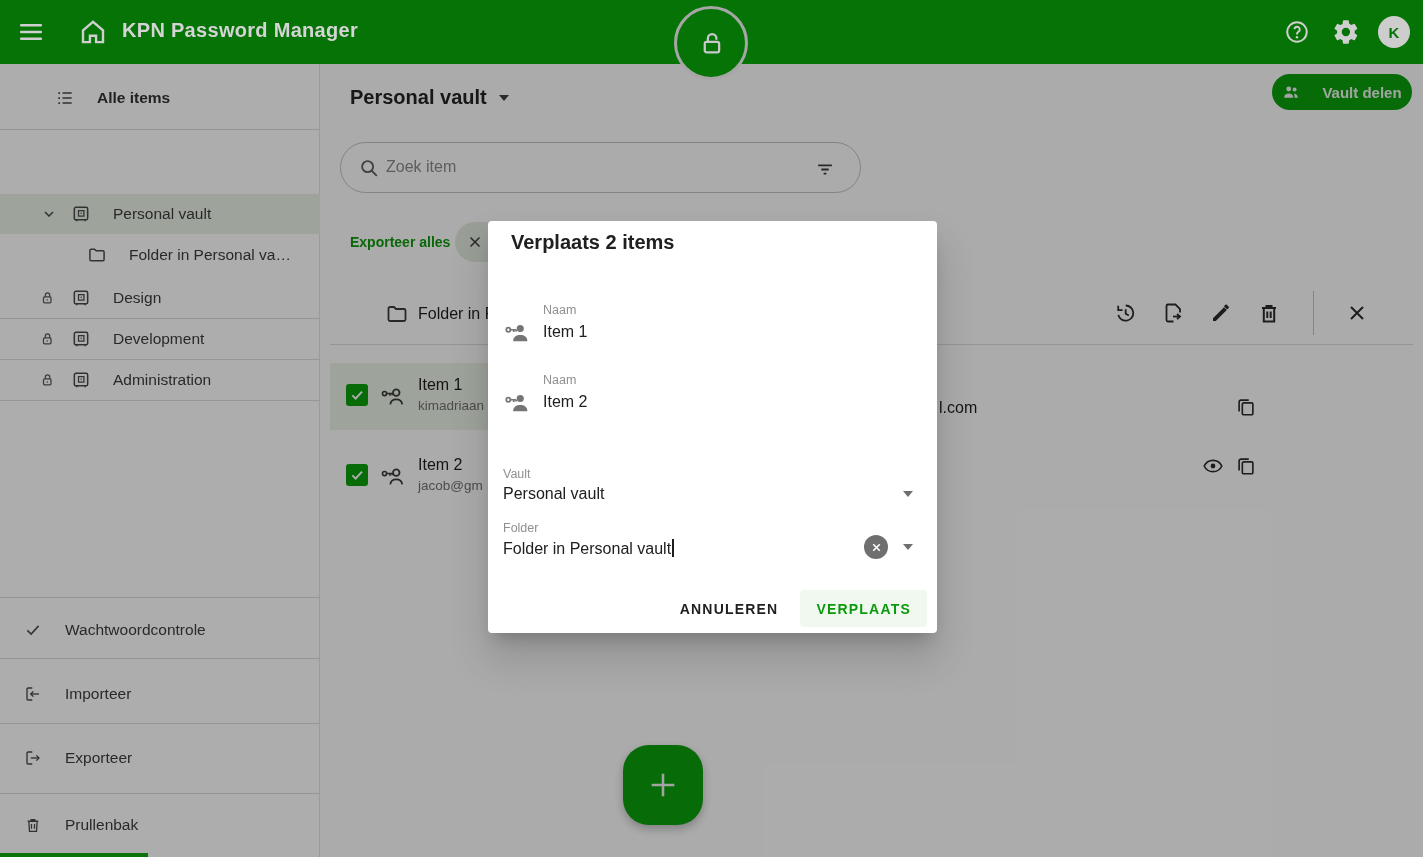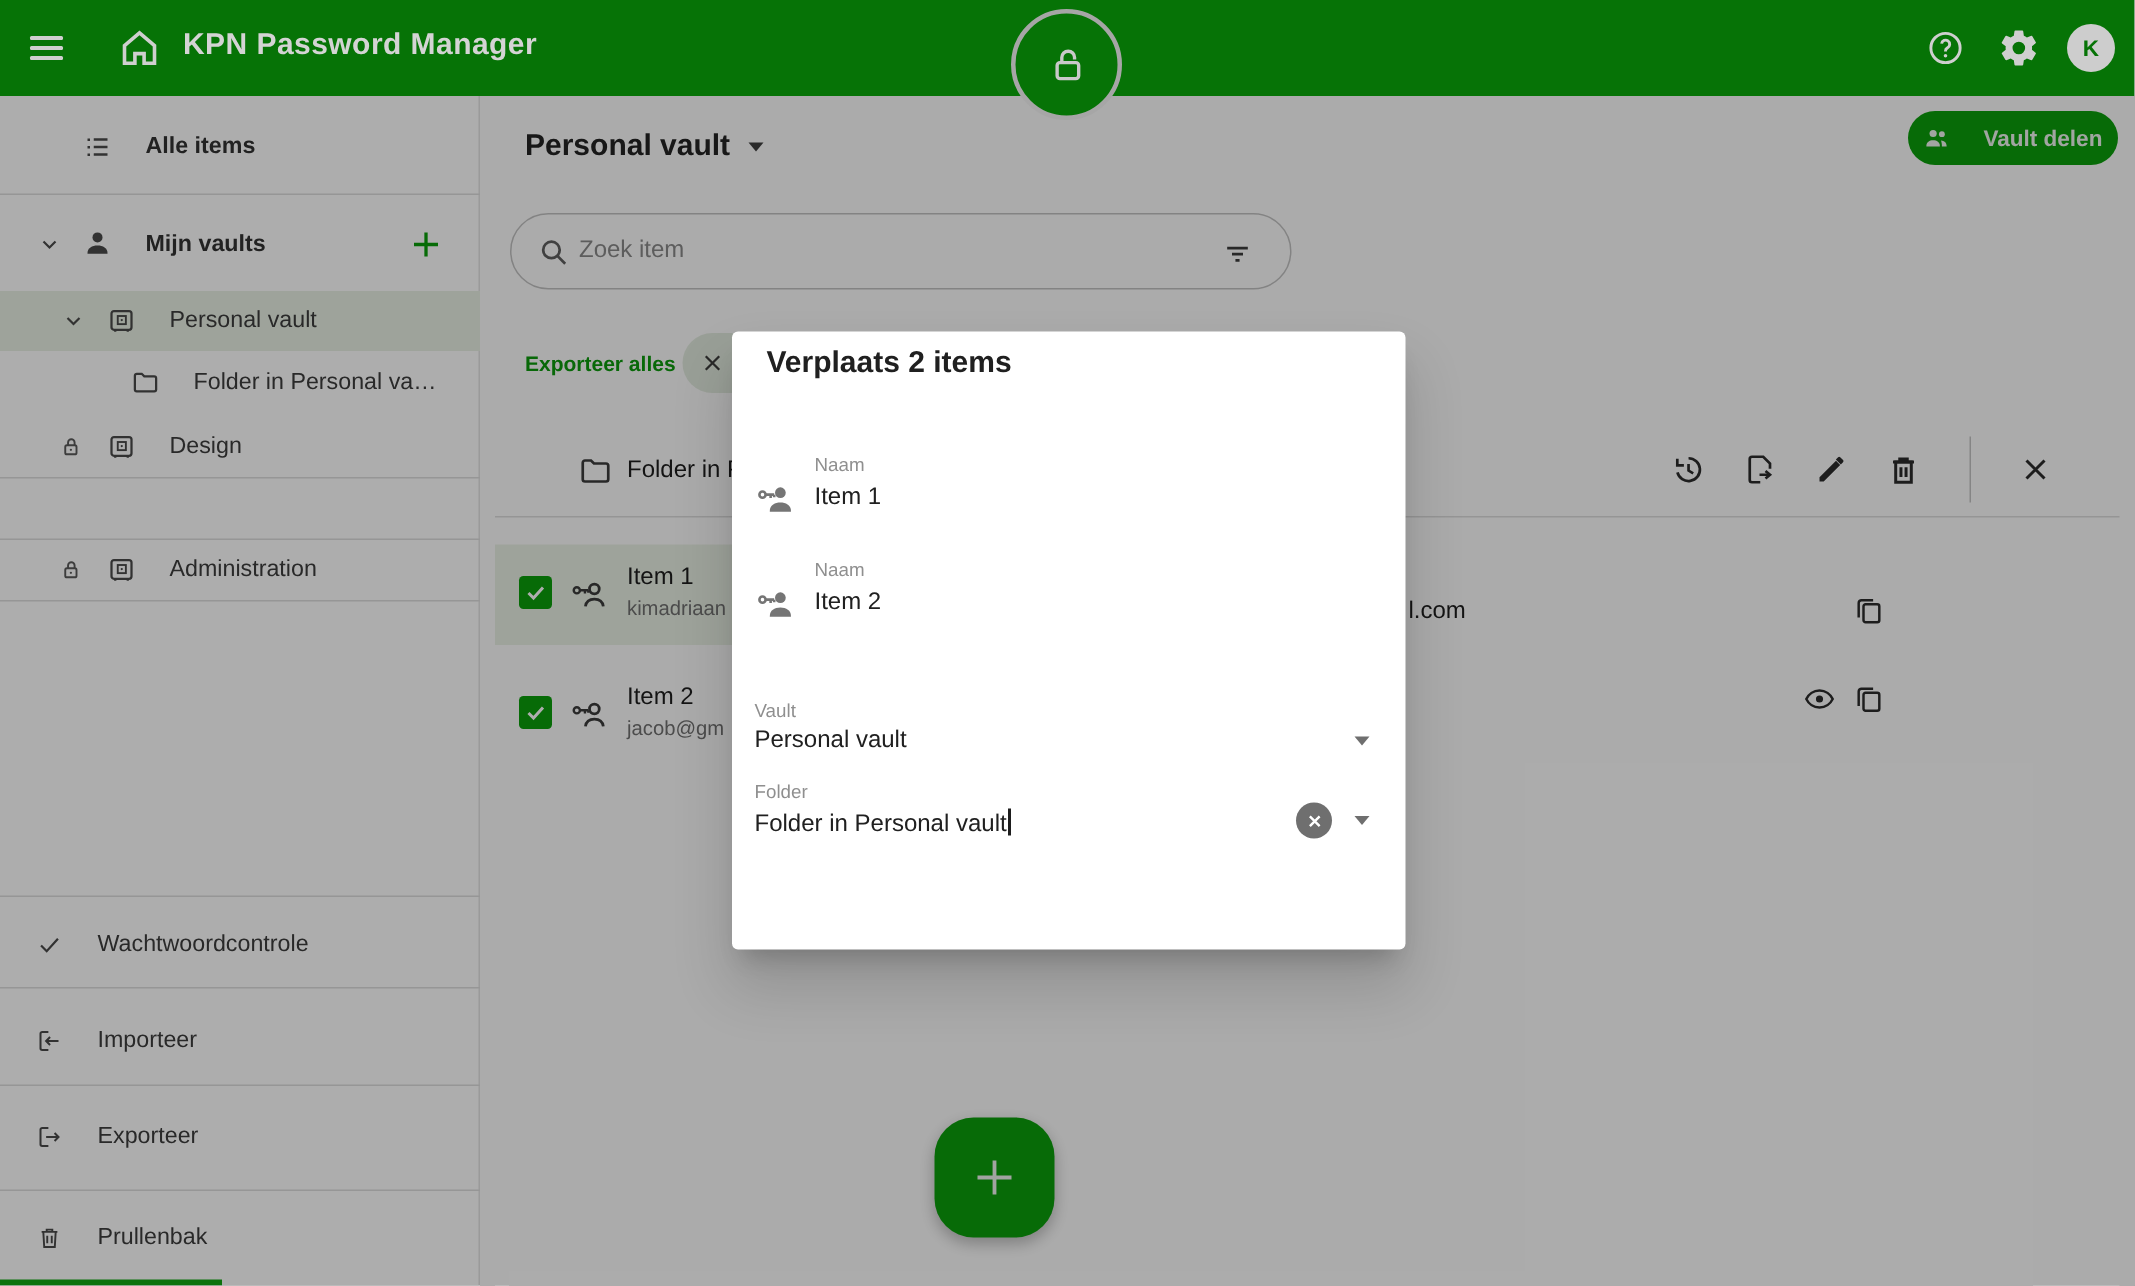--- a/index.html
+++ b/index.html
@@ -92,39 +92,20 @@
       <span class="abs" style="left:55px;top:11px;color:#4a4a4a">
         <svg class="svgi" width="20" height="20" viewBox="0 0 24 24" fill="none" stroke="currentColor" stroke-width="2">
           <path d="M9 6h11M9 12h11M9 18h11"></path>
             <path d="M4 5.2h2v2H4zM4 11.2h2v2H4zM4 17.2h2v2H4z" fill="currentColor" stroke="none"></path>
         </svg>
         </span>
       <span class="slabel bold" style="left:97px;top:11px">Alle items</span>
     </div>
     <div class="sdiv abs" style="top:65px"></div>
 
-    <div class="srow abs" style="top:78px;height:42px">
-      <span class="abs" style="left:25px;top:13px;color:#4a4a4a">
-        <svg class="svgi" width="16" height="16" viewBox="0 0 24 24" fill="none" stroke="currentColor" stroke-width="2.2">
-            <path d="M6 9l6 6 6-6"></path>
-          </svg>
-        </span>
-      <span class="abs" style="left:55px;top:10px;color:#4a4a4a">
-        <svg class="svgi" width="20" height="20" viewBox="0 0 24 24" fill="currentColor">
-          <circle cx="12" cy="7.5" r="4"></circle>
-            <path d="M4 20c0-4 3.6-6 8-6s8 2 8 6v.5H4z"></path>
-        </svg>
-        </span>
-      <span class="slabel bold" style="left:97px;top:11px">Mijn vaults</span>
-      <span class="plusbtn">
-        <svg class="svgi" width="24" height="24" viewBox="0 0 24 24" fill="none" stroke="currentColor" stroke-width="2.2">
-            <path d="M12 4v16M4 12h16"></path>
-          </svg>
-        </span>
-    </div>
 
     <div class="srow sel abs" style="top:130px;height:40px">
       <span class="abs" style="left:41px;top:12px;color:#4a4a4a">
         <svg class="svgi" width="16" height="16" viewBox="0 0 24 24" fill="none" stroke="currentColor" stroke-width="2.2">
             <path d="M6 9l6 6 6-6"></path>
           </svg>
         </span>
       <span class="abs" style="left:71px;top:10px;color:#4a4a4a">
         <svg class="svgi" width="20" height="20" viewBox="0 0 24 24" fill="none" stroke="currentColor" stroke-width="1.8">
           <rect x="4" y="4" width="16" height="15" rx="2"></rect>
@@ -158,20 +139,38 @@
     <div class="srow abs" style="top:172px;height:38px">
       <span class="abs" style="left:87px;top:9px;color:#4a4a4a">
         <svg class="svgi" width="20" height="20" viewBox="0 0 24 24" fill="none" stroke="currentColor" stroke-width="1.8">
           <path d="M3.5 6.5A1.5 1.5 0 0 1 5 5h4l2 2h8a1.5 1.5 0 0 1 1.5 1.5v9A1.5 1.5 0 0 1 19 19H5a1.5 1.5 0 0 1-1.5-1.5z"></path>
         </svg>
         </span>
       <span class="slabel" style="left:129px;top:9px">Folder in Personal va…</span>
     </div>
     <div class="sdiv abs" style="top:254px"></div>
 
+    <div class="srow abs" style="top:255px;height:40px">
+      <span class="abs" style="left:39px;top:11px;color:#5a5a5a">
+        <svg class="svgi" width="18" height="18" viewBox="0 0 24 24" fill="none" stroke="currentColor" stroke-width="1.7">
+          <rect x="6" y="10.5" width="10" height="8" rx="1.5"></rect>
+            <path d="M8.5 10.5V8a2.9 2.9 0 0 1 5.8 0v2.5"></path>
+          <circle cx="11" cy="14.5" r="1" fill="currentColor" stroke="none"></circle>
+        </svg>
+        </span>
+      <span class="abs" style="left:71px;top:10px;color:#4a4a4a">
+        <svg class="svgi" width="20" height="20" viewBox="0 0 24 24" fill="none" stroke="currentColor" stroke-width="1.8">
+          <rect x="4" y="4" width="16" height="15" rx="2"></rect>
+            <rect x="9" y="8" width="6.5" height="6.5" stroke-width="1.5"></rect>
+          <circle cx="12.2" cy="11.2" r=".9" fill="currentColor" stroke="none"></circle>
+            <path d="M7 19v1.6M17 19v1.6"></path>
+        </svg>
+        </span>
+      <span class="slabel" style="left:113px;top:10px">Development</span>
+    </div>
     <div class="sdiv abs" style="top:295px"></div>
 
     <div class="srow abs" style="top:296px;height:40px">
       <span class="abs" style="left:39px;top:11px;color:#5a5a5a">
         <svg class="svgi" width="18" height="18" viewBox="0 0 24 24" fill="none" stroke="currentColor" stroke-width="1.7">
           <rect x="6" y="10.5" width="10" height="8" rx="1.5"></rect>
             <path d="M8.5 10.5V8a2.9 2.9 0 0 1 5.8 0v2.5"></path>
           <circle cx="11" cy="14.5" r="1" fill="currentColor" stroke="none"></circle>
         </svg>
         </span>
@@ -452,15 +451,19 @@
 
     <div class="flabel" style="left:15px;top:300px">Folder</div>
     <div class="fvalue" style="left:15px;top:318px"><span>Folder in Personal vault</span><span class="cursorbar"></span></div>
     <div class="clearbtn" style="left:376px;top:314px">
       <svg class="svgi" width="13" height="13" viewBox="0 0 24 24" fill="none" stroke="#ffffff" stroke-width="3">
           <path d="M6 6l12 12M18 6L6 18"></path>
         </svg>
     </div>
     <span class="selcaret" style="left:415px;top:323px"></span>
 
+    <div class="btnrow">
+      <div class="dlgbtn cancel">ANNULEREN</div>
+      <div class="dlgbtn confirm">VERPLAATS</div>
+    </div>
   </div>
 
 </div>
 
 </body></html>

